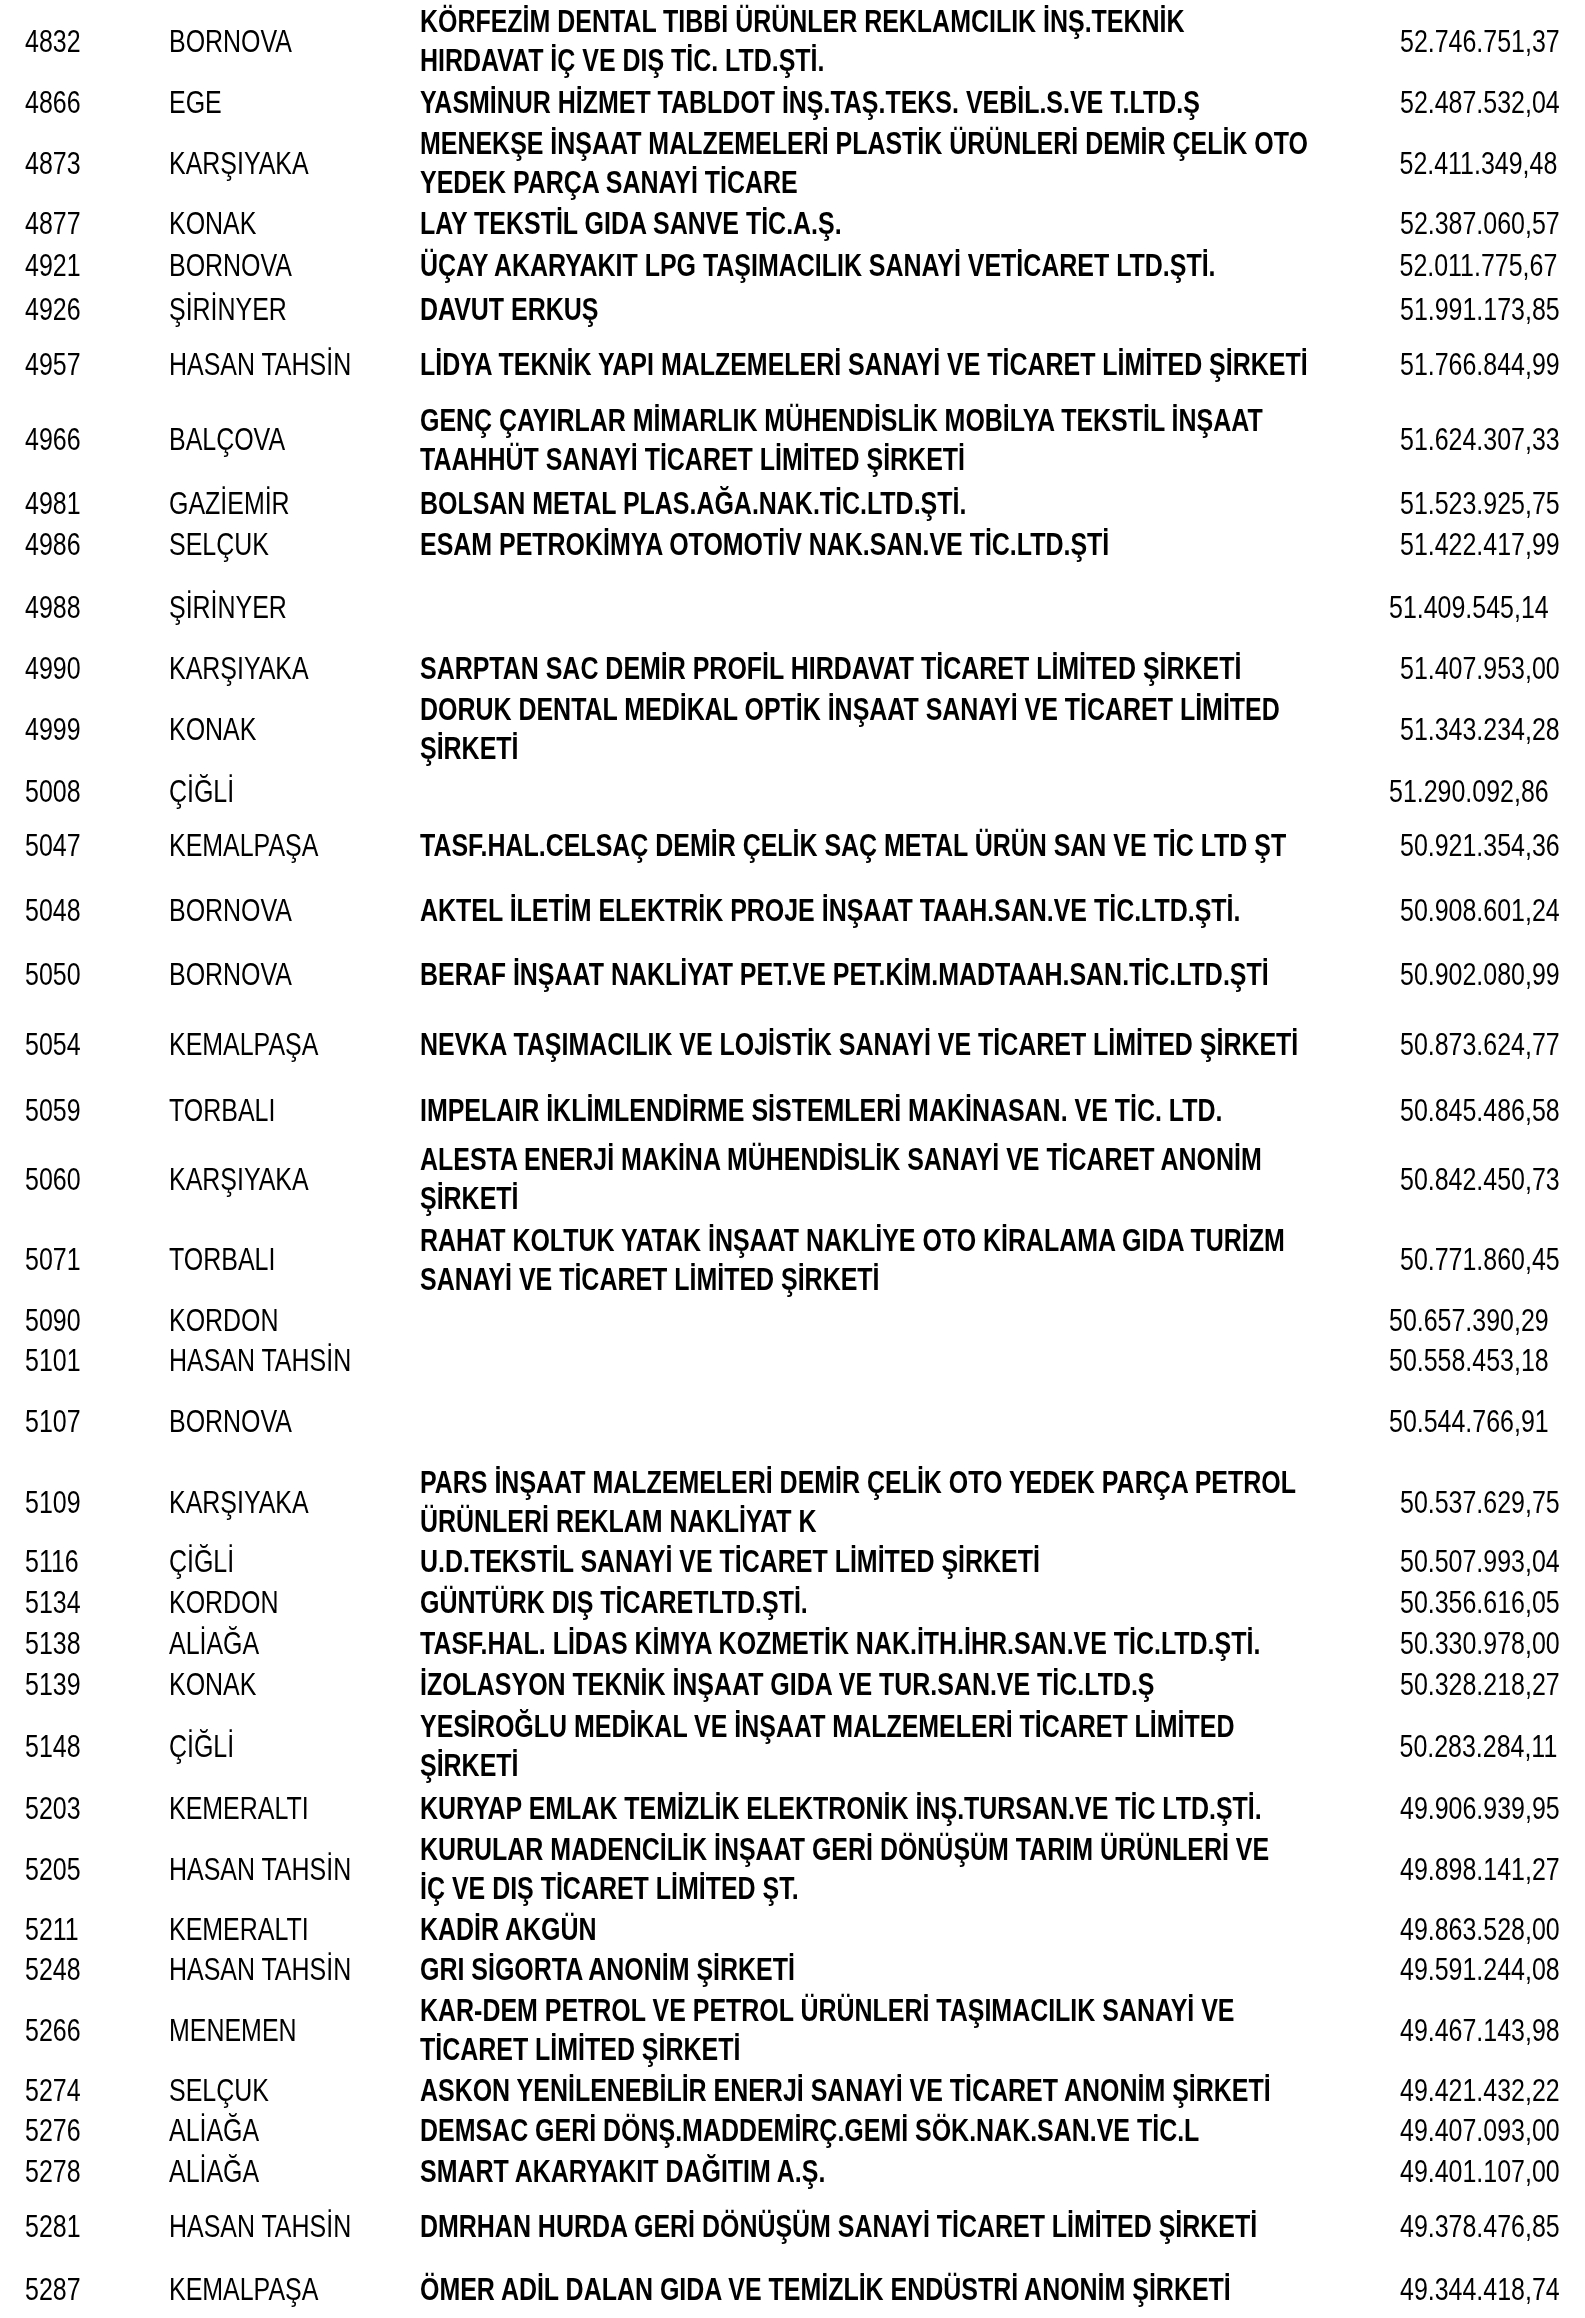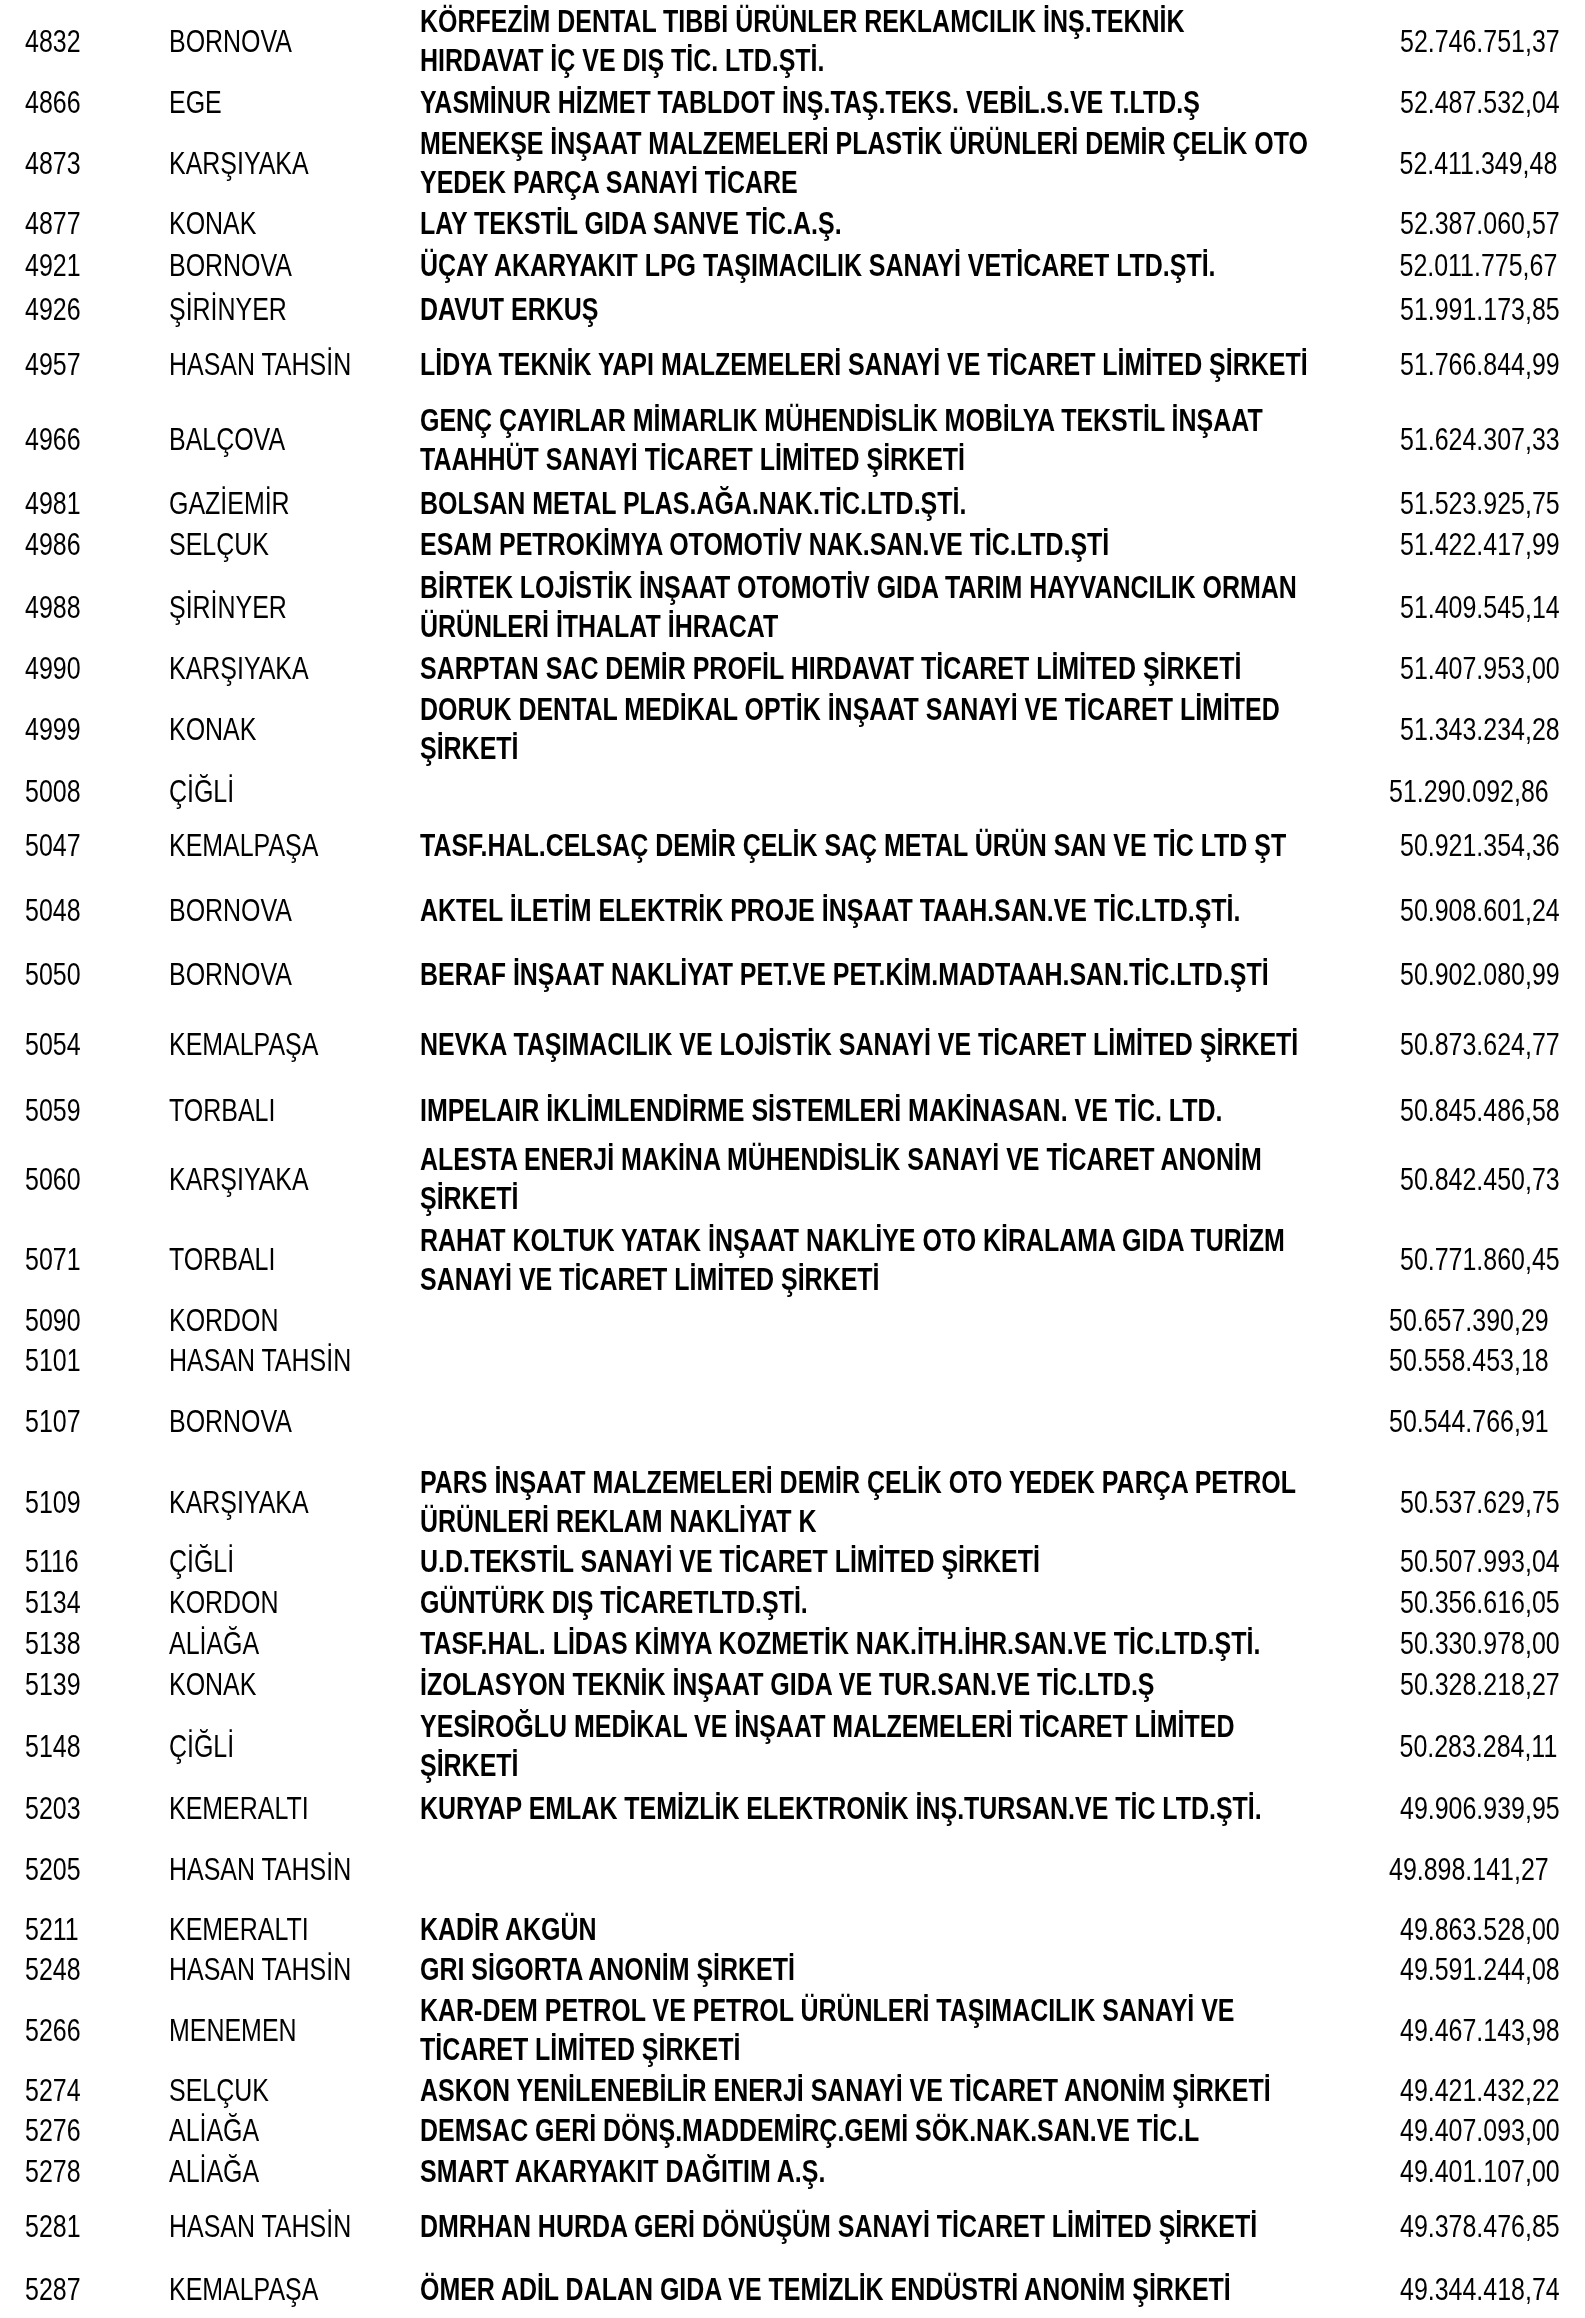--- a/index.html
+++ b/index.html
@@ -173,24 +173,20 @@
         </div>
         <div class="cell amount"><div class="line">51.422.417,99</div></div>
       </div>
       <div class="row">
         <div class="cell rank">
           <div class="line">4988</div>
         </div>
         <div class="cell district">
           <div class="line">ŞİRİNYER</div>
         </div>
-        <div class="cell company">
-          <div class="line">BİRTEK LOJİSTİK İNŞAAT OTOMOTİV GIDA TARIM HAYVANCILIK ORMAN</div>
-          <div class="line">ÜRÜNLERİ İTHALAT İHRACAT</div>
-        </div>
         <div class="cell amount"><div class="line">51.409.545,14</div></div>
       </div>
       <div class="row">
         <div class="cell rank">
           <div class="line">4990</div>
         </div>
         <div class="cell district">
           <div class="line">KARŞIYAKA</div>
         </div>
         <div class="cell company">
@@ -418,20 +414,24 @@
           <div class="line">KURYAP EMLAK TEMİZLİK ELEKTRONİK İNŞ.TURSAN.VE TİC LTD.ŞTİ.</div>
         </div>
         <div class="cell amount"><div class="line">49.906.939,95</div></div>
       </div>
       <div class="row">
         <div class="cell rank">
           <div class="line">5205</div>
         </div>
         <div class="cell district">
           <div class="line">HASAN TAHSİN</div>
+        </div>
+        <div class="cell company">
+          <div class="line">KURULAR MADENCİLİK İNŞAAT GERİ DÖNÜŞÜM TARIM ÜRÜNLERİ VE</div>
+          <div class="line">İÇ VE DIŞ TİCARET LİMİTED ŞT.</div>
         </div>
         <div class="cell amount"><div class="line">49.898.141,27</div></div>
       </div>
       <div class="row">
         <div class="cell rank">
           <div class="line">5211</div>
         </div>
         <div class="cell district">
           <div class="line">KEMERALTI</div>
         </div>

